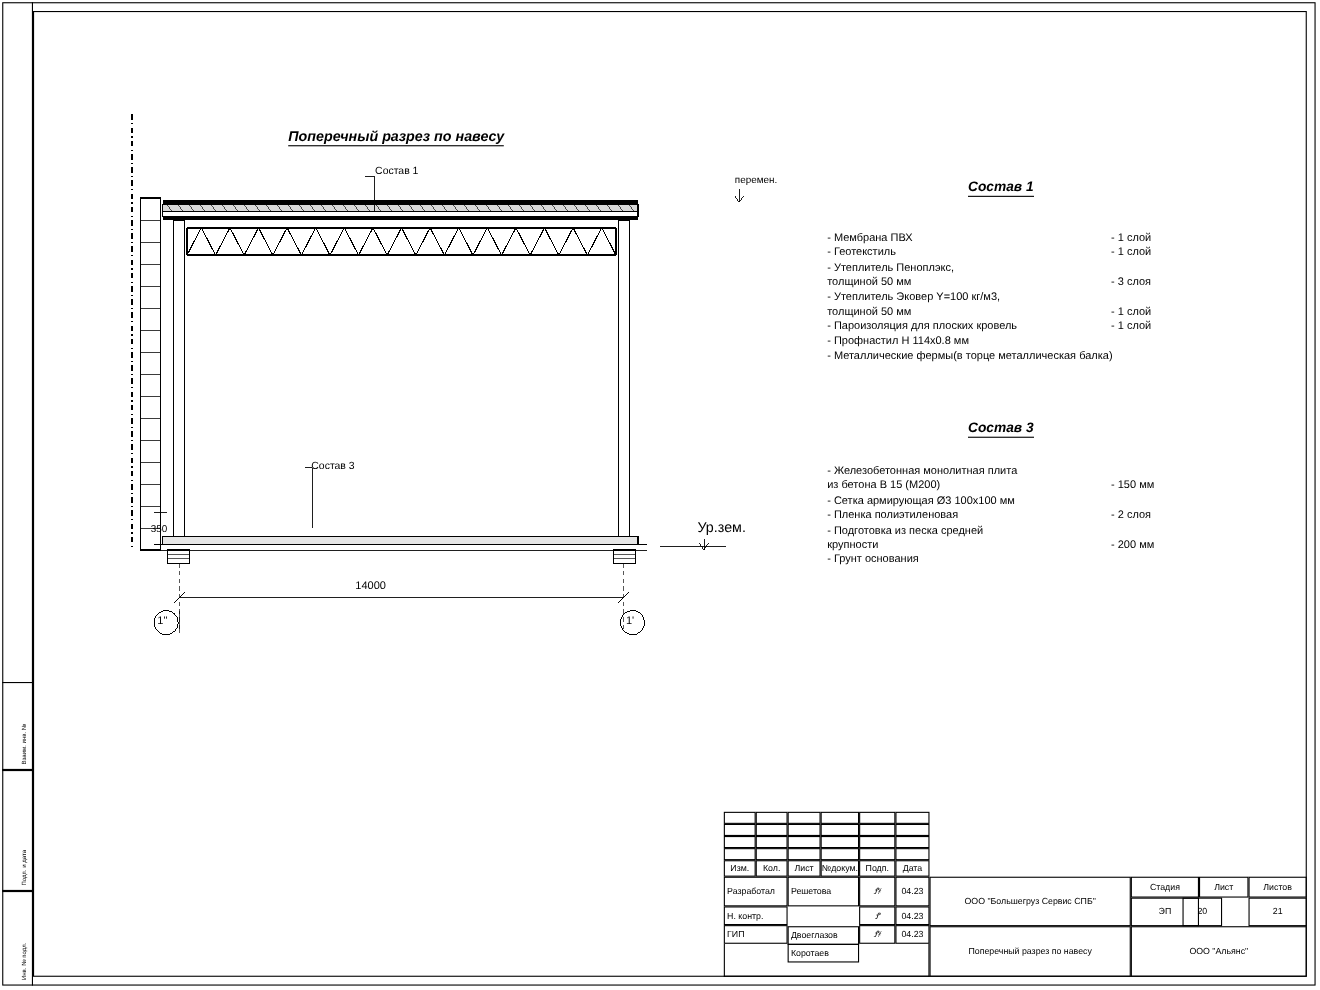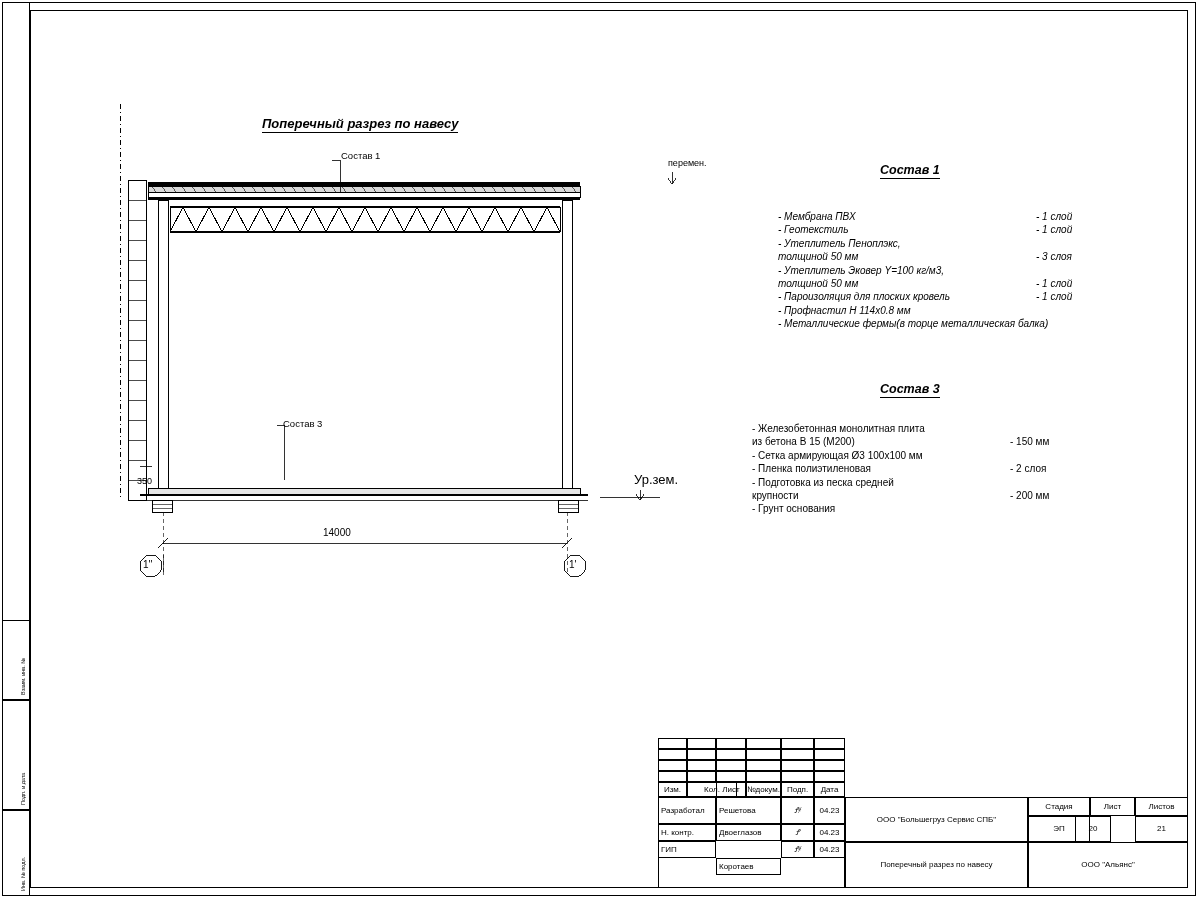--- a/index.html
+++ b/index.html
@@ -294,21 +294,21 @@
   <div class="lbl lbl-sostav" style="left:341px; top:150px;">Состав 1</div>
   <div class="lbl lbl-sostav" style="left:283px; top:418px;">Состав 3</div>
   <div class="lbl" style="left:668px; top:158px; font-size:9px;">перемен.</div>
   <div class="lbl" style="left:634px; top:472px; font-size:13px;">Ур.зем.</div>
   <div class="lbl" style="left:137px; top:476px; font-size:9px;">350</div>
   <div class="lbl" style="left:323px; top:527px; font-size:10px;">14000</div>
   <div class="lbl" style="left:143px; top:559px; font-size:10px;">1''</div>
   <div class="lbl" style="left:569px; top:559px; font-size:10px;">1'</div>
 
   <div class="notes-title" style="left:880px; top:163px;">Состав 1</div>
-  <div class="notes" style="left:778px; top:210px;font-style:italic;">
+  <div class="notes" style="left:752px; top:210px;">
     <div class="notes-row"><span>- Мембрана ПВХ</span><span class="val">- 1 слой</span></div>
     <div class="notes-row"><span>- Геотекстиль</span><span class="val">- 1 слой</span></div>
     <div class="notes-row"><span>- Утеплитель Пеноплэкс,</span><span class="val"></span></div>
     <div class="notes-row"><span>  толщиной 50 мм</span><span class="val">- 3 слоя</span></div>
     <div class="notes-row"><span>- Утеплитель Эковер Y=100 кг/м3,</span><span class="val"></span></div>
     <div class="notes-row"><span>  толщиной 50 мм</span><span class="val">- 1 слой</span></div>
     <div class="notes-row"><span>- Пароизоляция для плоских кровель</span><span class="val">- 1 слой</span></div>
     <div class="notes-row"><span>- Профнастил Н 114х0.8 мм</span><span class="val"></span></div>
     <div class="notes-row"><span>- Металлические фермы(в торце металлическая балка)</span><span class="val"></span></div>
   </div>
@@ -348,33 +348,33 @@
     <div class="cell" style="left:156px; top:22px; width:31px; height:11px;"></div>
 
     <div class="cell" style="left:0px;   top:33px; width:29px; height:11px;"></div>
     <div class="cell" style="left:29px;  top:33px; width:29px; height:11px;"></div>
     <div class="cell" style="left:58px;  top:33px; width:30px; height:11px;"></div>
     <div class="cell" style="left:88px;  top:33px; width:35px; height:11px;"></div>
     <div class="cell" style="left:123px; top:33px; width:33px; height:11px;"></div>
     <div class="cell" style="left:156px; top:33px; width:31px; height:11px;"></div>
 
     <div class="cell" style="left:0px;   top:44px; width:29px; height:15px;">Изм.</div>
-    <div class="cell" style="left:29px;  top:44px; width:50px; height:15px;">Кол.</div>
+    <div class="cell" style="left:29px;  top:44px; width:29px; height:15px;">Кол.</div>
     <div class="cell" style="left:58px;  top:44px; width:30px; height:15px;">Лист</div>
     <div class="cell" style="left:88px;  top:44px; width:35px; height:15px;">№докум.</div>
     <div class="cell" style="left:123px; top:44px; width:33px; height:15px;">Подп.</div>
     <div class="cell" style="left:156px; top:44px; width:31px; height:15px;">Дата</div>
 
     <div class="cell left-al" style="left:0px;   top:59px; width:58px; height:27px;">Разработал</div>
     <div class="cell left-al" style="left:58px;  top:59px; width:65px; height:27px;">Решетова</div>
     <div class="cell sig" style="left:123px; top:59px; width:33px; height:27px;">Ꝭ҂</div>
     <div class="cell" style="left:156px; top:59px; width:31px; height:27px;">04.23</div>
 
     <div class="cell left-al" style="left:0px;   top:86px; width:58px; height:17px;">Н. контр.</div>
-    <div class="cell left-al" style="left:58px;  top:86px; width:65px; height:17px;">Двоеглазов</div>
+    <div class="cell left-al" style="left:58px;  top:104px; width:65px; height:17px;">Двоеглазов</div>
     <div class="cell sig" style="left:123px; top:86px; width:33px; height:17px;">Ꝭ</div>
     <div class="cell" style="left:156px; top:86px; width:31px; height:17px;">04.23</div>
 
     <div class="cell left-al" style="left:0px;   top:103px; width:58px; height:17px;">ГИП</div>
     <div class="cell left-al" style="left:58px;  top:120px; width:65px; height:17px;">Коротаев</div>
     <div class="cell sig" style="left:123px; top:103px; width:33px; height:17px;">Ꝭ҂</div>
     <div class="cell" style="left:156px; top:103px; width:31px; height:17px;">04.23</div>
 
     <div class="cell" style="left:0px;   top:120px; width:187px; height:30px; border-top:none;"></div>
 

